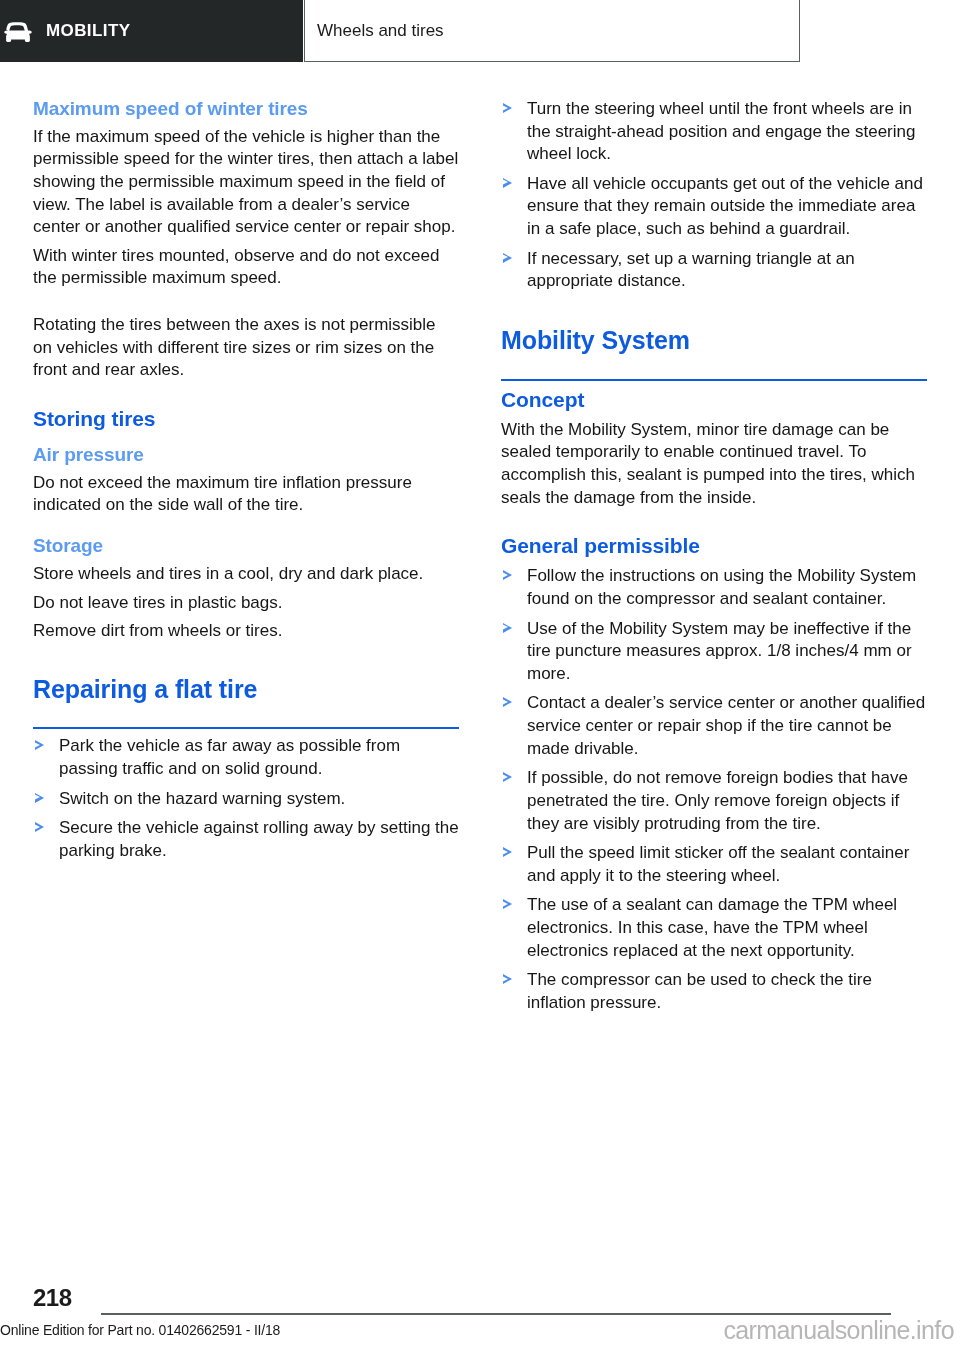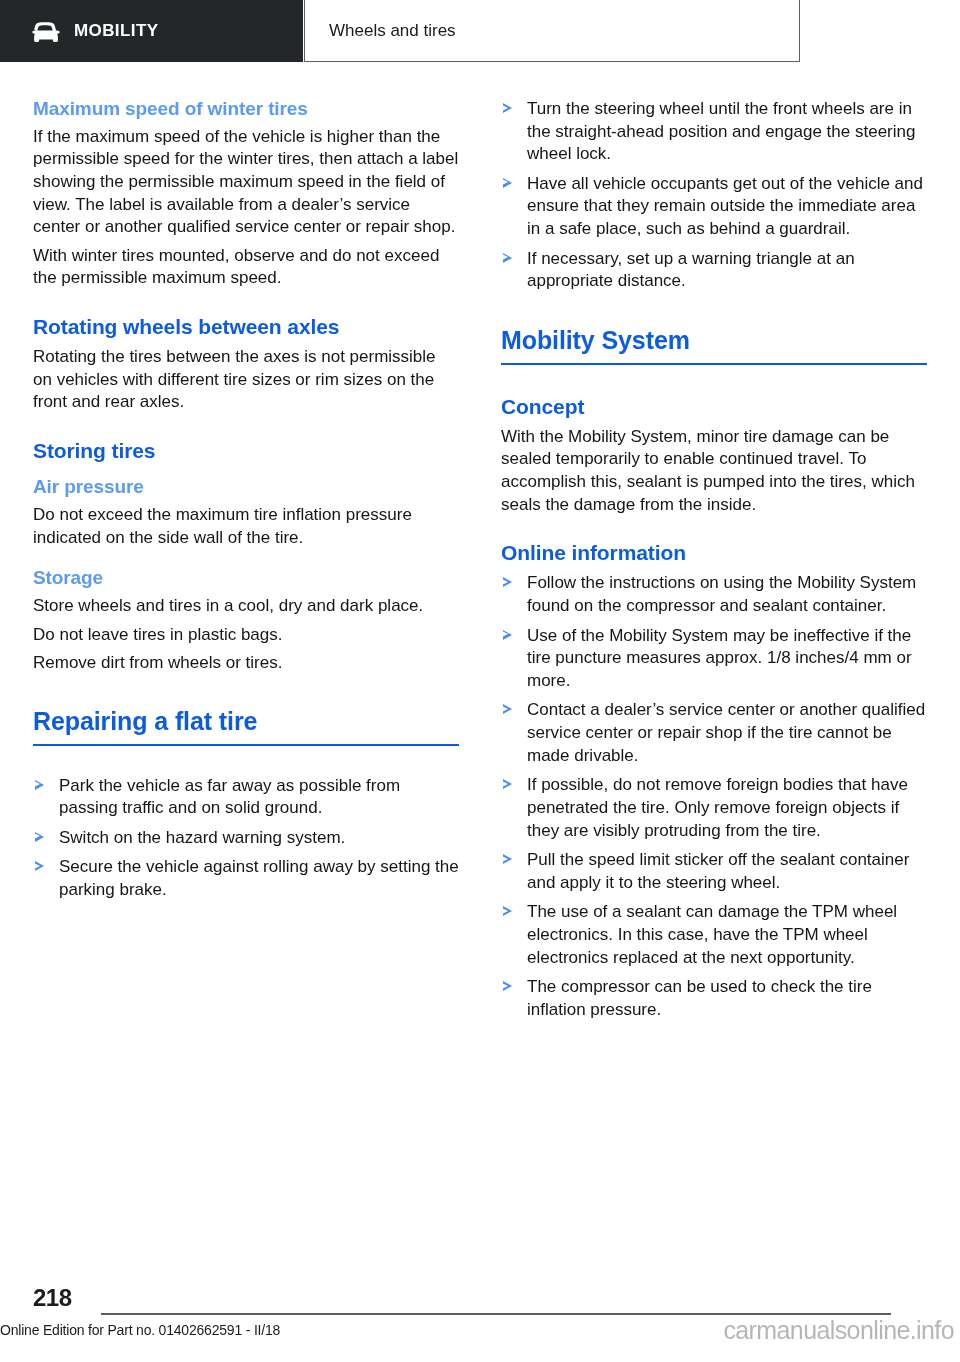--- a/index.html
+++ b/index.html
@@ -30,21 +30,20 @@
 
   .header-brand {
     position: absolute;
     left: 0;
     top: 0;
     width: 303px;
     height: 62px;
     background: #232728;
     display: flex;
     align-items: center;
-    padding-left: 28px;
   }
 
   .car-icon {
     width: 34px;
     height: 22px;
     display: block;
     flex: 0 0 auto;
   }
 
   .brand-label {
@@ -60,21 +59,21 @@
     position: absolute;
     left: 304px;
     top: 0;
     width: 496px;
     height: 62px;
     border: 1px solid #5a5f61;
     border-top: none;
     background: #ffffff;
     display: flex;
     align-items: center;
-    padding-left: 24px;
+    padding-left: 12px;
   }
 
   .header-tab-label {
     font-size: 17px;
     color: #1b1b1b;
     white-space: nowrap;
   }
 
   
   .content {
@@ -90,23 +89,23 @@
     width: 426px;
   }
 
   
   .h1 {
     color: #0d5ce0;
     font-size: 25px;
     font-weight: bold;
     line-height: 1.15;
     letter-spacing: -0.1px;
-    padding-bottom: 8px;
+    padding-bottom: 24px;
     border-bottom: 2.5px solid #0d5ce0;
-    margin-bottom: 29px;
+    margin-bottom: 6px;
   }
 
   .h2 {
     color: #0d5ce0;
     font-size: 21px;
     font-weight: bold;
     line-height: 1.2;
     letter-spacing: -0.1px;
     margin-bottom: 7px;
   }
@@ -256,21 +255,20 @@
 
       <div>
         <div class="h3">Maximum speed of winter tires</div>
         <p class="para">If the maximum speed of the vehicle is higher than the permissible speed for the winter tires, then attach a label showing the permissible maximum speed in the field of view. The label is available from a dealer’s service center or another qualified service center or repair shop.</p>
         <p class="para">With winter tires mounted, observe and do not exceed the permissible maximum speed.</p>
       </div>
 
       <div class="spacer-md"></div>
 
       <div>
-        <div class="h2">Rotating wheels between axles</div>
         <p class="para">Rotating the tires between the axes is not permissible on vehicles with different tire sizes or rim sizes on the front and rear axles.</p>
       </div>
 
       <div class="spacer-md"></div>
 
       <div>
         <div class="h2">Storing tires</div>
 
         <div class="spacer-xs"></div>
 
@@ -346,21 +344,21 @@
         <div class="h1">Mobility System</div>
 
         <div>
           <div class="h2">Concept</div>
           <p class="para">With the Mobility System, minor tire damage can be sealed temporarily to enable continued travel. To accomplish this, sealant is pumped into the tires, which seals the damage from the inside.</p>
         </div>
 
         <div class="spacer-md"></div>
 
         <div>
-          <div class="h2">Online information</div>
+          <div class="h2">General permissible</div>
           <ul class="bullets">
             <li class="bullet-item">
               <span class="bullet-marker">
                   <span class="tri"></span>
                 </span>
               <span class="bullet-text">Follow the instructions on using the Mobility System found on the compressor and sealant container.</span>
             </li>
             <li class="bullet-item">
               <span class="bullet-marker">
                   <span class="tri"></span>

